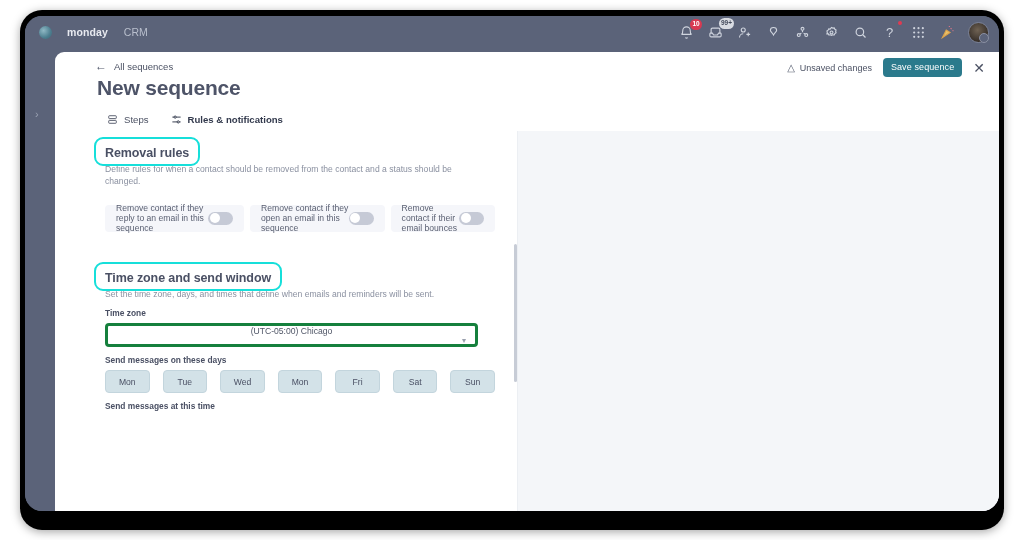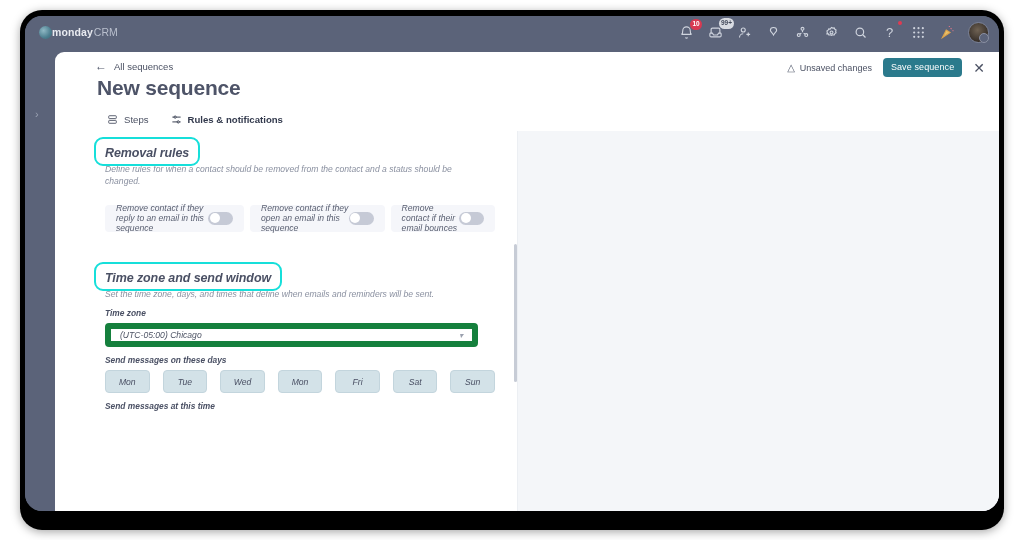--- a/index.html
+++ b/index.html
@@ -26,21 +26,21 @@
     border-radius: 17px;
     overflow: hidden;
   }
 
   
   #topbar {
     position: absolute; left: 0; top: 0; width: 974px; height: 32px;
     background: #5b6379;
     display: flex; align-items: center;
   }
-  #brand { display: flex; align-items: center; gap: 0; margin-left: 14px; }
+  #brand { display: flex; align-items: center; gap: 15px; margin-left: 14px; }
   .logo-dot {
     width: 13px; height: 13px; border-radius: 50%;
     background: radial-gradient(circle at 35% 35%, #8fb8c4 0%, #4c7e8f 60%, #3b6877 100%);
   }
   #brand .bname { font-size: 10.5px; font-weight: bold; color: #e8eaf0; letter-spacing: .1px; }
   #brand .bsub  { font-size: 10.5px; color: #b9bfcd; margin-left: 1px; }
 
   #topicons {
     margin-left: auto; margin-right: 10px;
     display: flex; align-items: center; gap: 12px;
@@ -159,21 +159,21 @@
 
   
   #scrollbar {
     position: absolute; left: 459px; top: 113px;
     width: 3px; height: 138px;
     background: #c7ccd6; border-radius: 2px;
     z-index: 6;
   }
 
   
-  #inner { position: relative; padding: 12px 22px 4px 50px; font-style: italic; }
+  #inner { position: relative; padding: 12px 22px 4px 50px; }
 
   .sect-title {
     font-size: 12.5px; font-weight: bold; color: #4a5064;
     letter-spacing: -.1px;
     display: inline-block;
   }
   .hl-wrap { position: relative; display: inline-block; }
   .hl-wrap::after {
     content: ""; position: absolute;
     left: -11px; top: -6px; right: -11px; bottom: -5px;
@@ -204,24 +204,25 @@
     background: #fff;
   }
 
   
   .sect2 { margin-top: 36px; }
   .field-label {
     font-size: 8.4px; font-weight: bold; color: #4a5064;
     margin-top: 8px; margin-bottom: 5px;
   }
   .select {
-    height: 24px; border: 6px solid #15803d; border-radius: 4px;
+    height: 24px; border: 3px solid #15803d; border-radius: 4px;
     background: #fff; display: flex; align-items: center;
     padding: 0 9px; font-size: 8.6px; color: #4f5566;
     cursor: pointer;
+    flex-direction: column;
   }
   .select .chev { margin-left: auto; color: #9aa0ae; font-size: 8px; }
   #tz-select { width: 373px; }
 
   
   .days { display: flex; gap: 13px; }
   .day {
     width: 49px; height: 23px; border-radius: 4px;
     background: #d3e2e8; border: 1px solid #c3d5dd;
     display: flex; align-items: center; justify-content: center;

